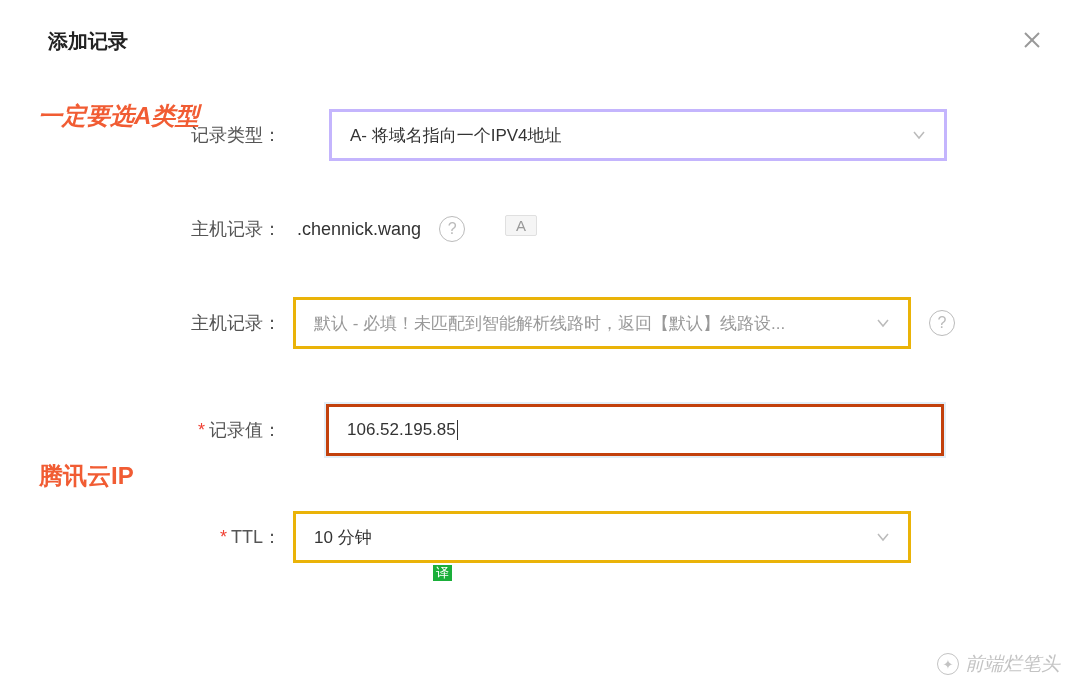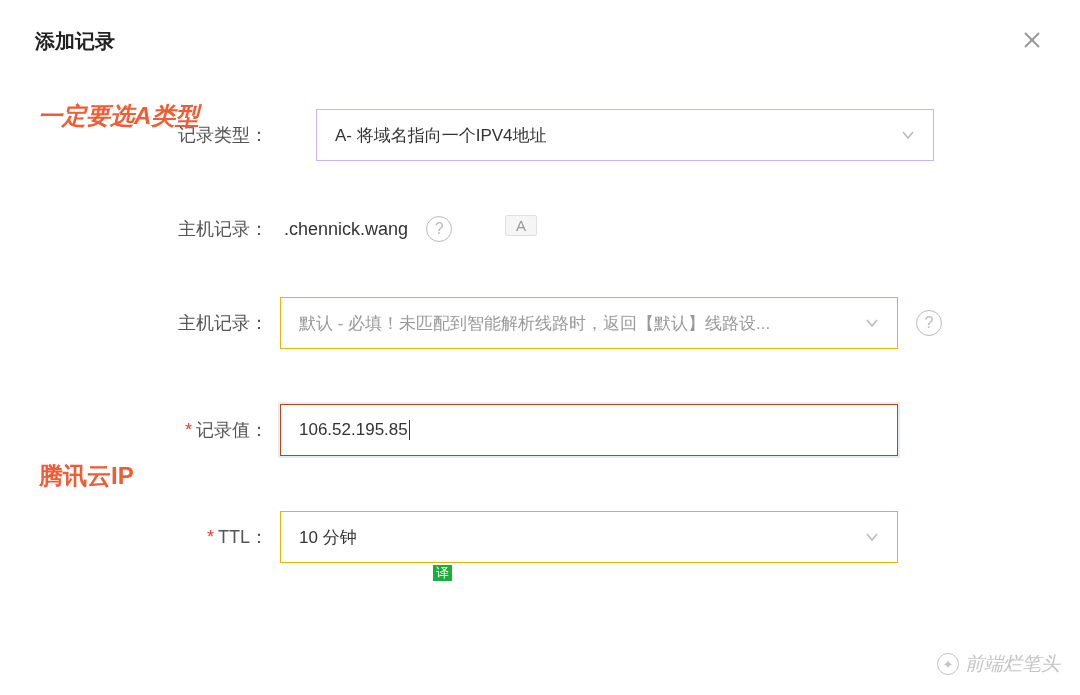--- a/index.html
+++ b/index.html
@@ -12,20 +12,21 @@
       background: #fff;
       width: 1080px;
       height: 695px;
       position: relative;
       overflow: hidden;
     }
     .modal {
       width: 100%;
       height: 100%;
       position: relative;
+      padding-left: 13px;
     }
     .modal-header {
       display: flex;
       justify-content: space-between;
       align-items: center;
       padding: 25px 35px 20px 35px;
     }
     .modal-title {
       font-size: 20px;
       font-weight: 600;
@@ -69,32 +70,32 @@
       color: #f04134;
       margin-right: 4px;
     }
     .input-cell {
       position: relative;
     }
 
     .select-box {
       width: 618px;
       height: 52px;
-      border: 1px solid #eab308;
+      border: 3px solid #eab308;
       display: flex;
       align-items: center;
       justify-content: space-between;
       padding: 0 18px;
       font-size: 17px;
       color: #333;
       background: #fff;
       cursor: pointer;
     }
     .select-box.bordered-blue {
-      border: 1px solid #c4b5fd;
+      border: 3px solid #c4b5fd;
     }
     .select-text {
       color: #333;
     }
     .chevron-down {
       width: 14px;
       height: 14px;
       stroke: #bbb;
       stroke-width: 1.5;
       fill: none;
@@ -106,28 +107,29 @@
       border: 1px solid #d9d9d9;
       padding: 0 18px;
       font-size: 17px;
       color: #333;
       background: #fff;
       outline: none;
     }
     .text-input-full {
       width: 618px;
       height: 52px;
-      border: 1px solid #c2410c;
+      border: 3px solid #c2410c;
       box-shadow: 0 0 0 2px rgba(60,140,200,0.15);
       padding: 0 18px;
       font-size: 17px;
       color: #333;
       background: #fff;
       outline: none;
       position: relative;
+      margin-left: 33px;
     }
     .cursor-bar::after {
       content: "";
       display: inline-block;
       width: 1px;
       height: 20px;
       background: #333;
       margin-left: 1px;
       vertical-align: middle;
     }

